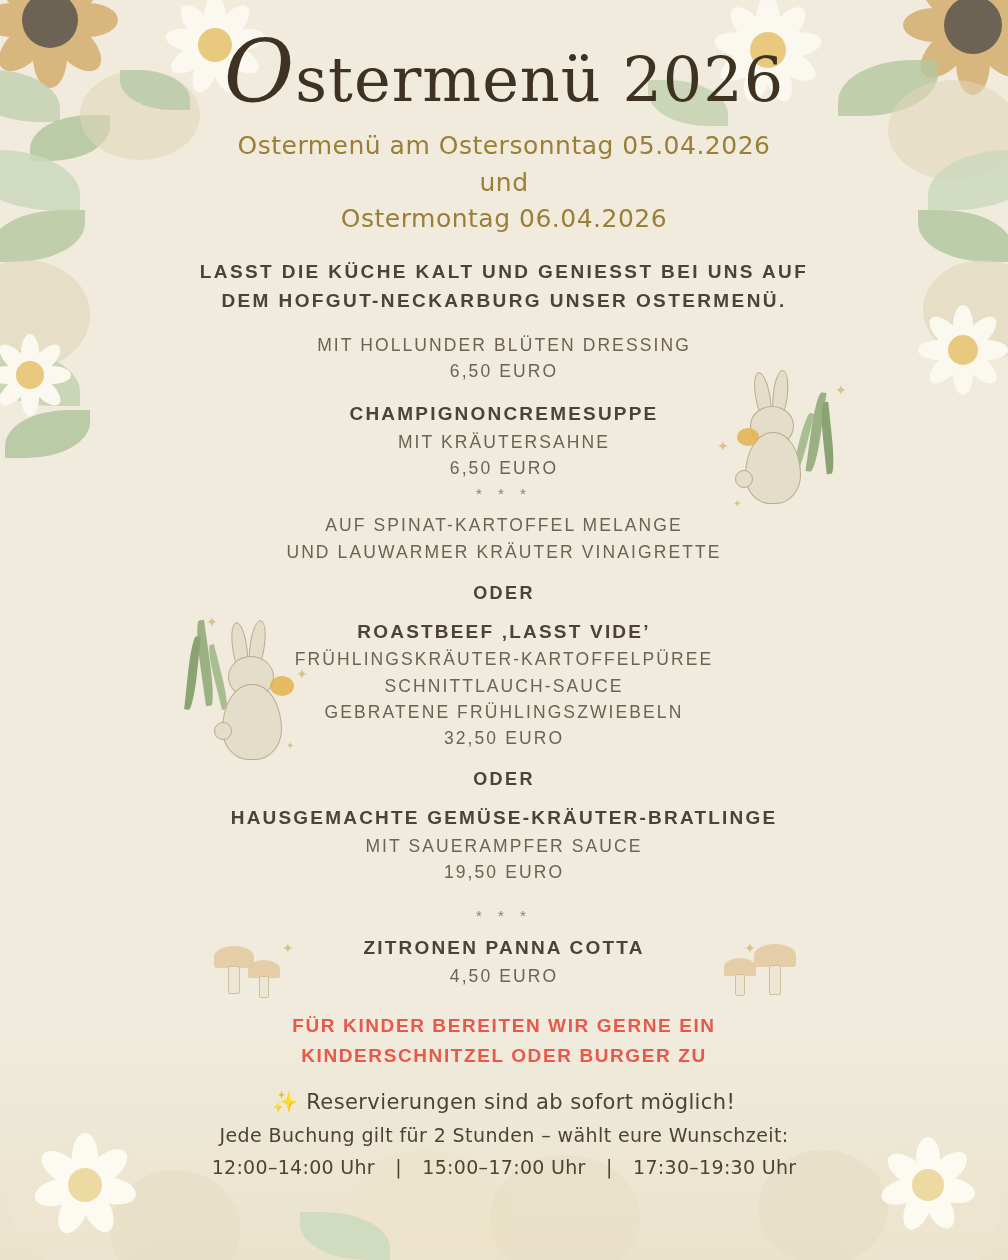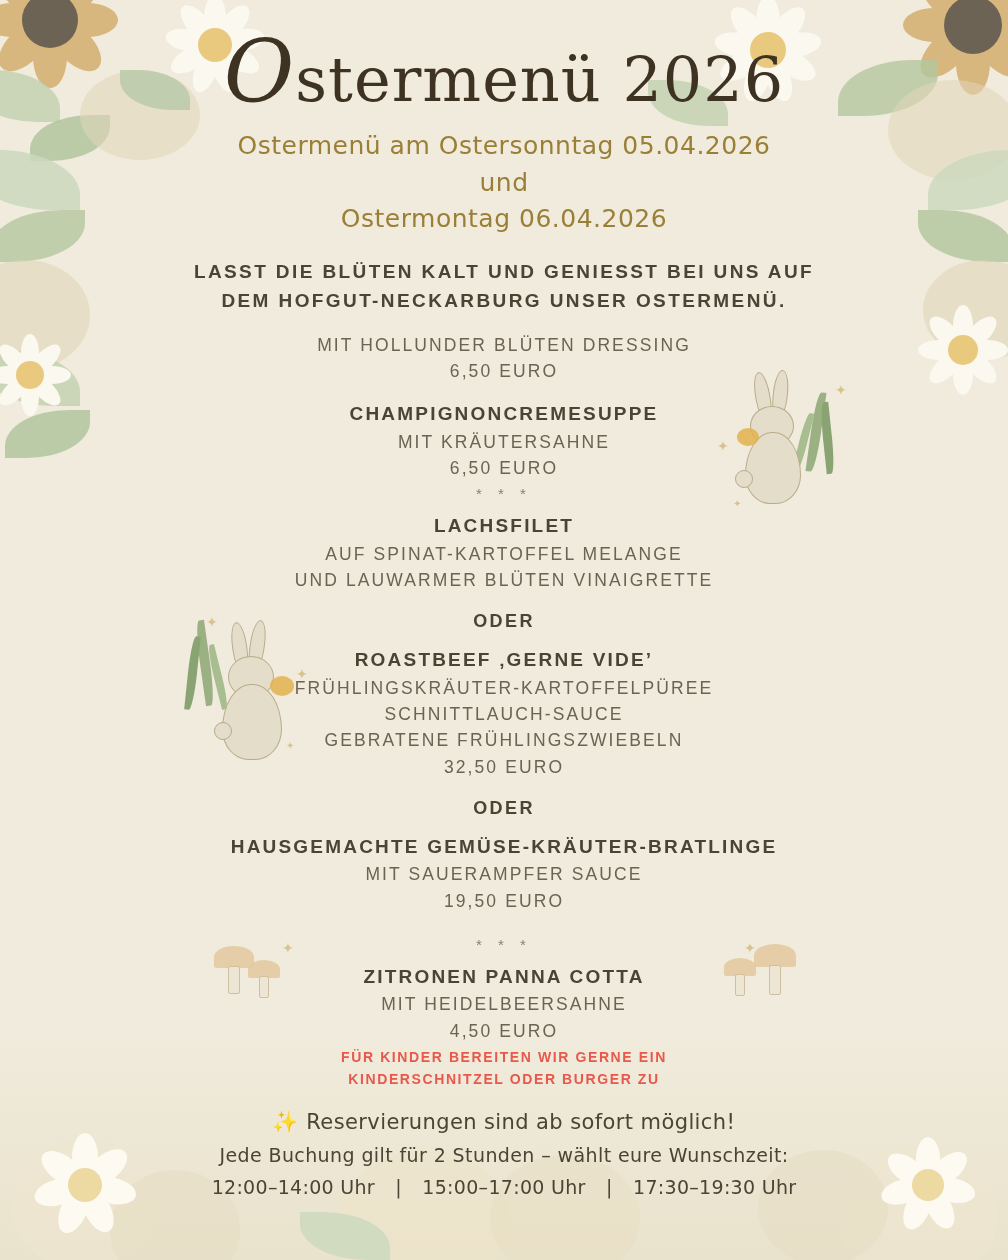--- a/index.html
+++ b/index.html
@@ -117,23 +117,23 @@
     margin: 4px 0 2px;
   }
   .oder {
     color: #4c4335;
     font-size: 18px;
     letter-spacing: 2.4px;
     font-weight: 700;
     margin: 18px 0 14px;
   }
   .kids {
-    margin-top: 3px;
+    margin-top: 22px;
     color: #e8584b;
-    font-size: 14px;
+    font-size: 19px;
     font-weight: 700;
     letter-spacing: 1.6px;
     line-height: 1.55;
   }
   .reserve {
     margin-top: 16px;
     color: #4c4335;
     font-size: 21px;
     letter-spacing: .4px;
     line-height: 1.6;
@@ -395,66 +395,64 @@
       <span class="first">O</span><span>stermenü 2026</span>
     </h1>
 
     <div class="subtitle">
       <div>Ostermenü am Ostersonntag 05.04.2026</div>
       <div>und</div>
       <div>Ostermontag 06.04.2026</div>
     </div>
 
     <div class="intro">
-      <div>LASST DIE BLÜTEN KALT UND GENIESST BEI UNS AUF</div>
+      <div>LASST DIE KÜCHE KALT UND GENIESST BEI UNS AUF</div>
       <div>DEM HOFGUT-NECKARBURG UNSER OSTERMENÜ.</div>
     </div>
 
     <div class="course">
       <div class="desc">MIT HOLLUNDER BLÜTEN DRESSING</div>
       <div class="price">6,50 EURO</div>
     </div>
 
     <div class="course">
       <div class="dish">CHAMPIGNONCREMESUPPE</div>
       <div class="desc">MIT KRÄUTERSAHNE</div>
       <div class="price">6,50 EURO</div>
     </div>
 
     <div class="sep">* * *</div>
 
     <div class="course tight">
-      <div class="dish">LACHSFILET</div>
       <div class="desc">AUF SPINAT-KARTOFFEL MELANGE</div>
-      <div class="desc">UND LAUWARMER BLÜTEN VINAIGRETTE</div>
+      <div class="desc">UND LAUWARMER KRÄUTER VINAIGRETTE</div>
     </div>
 
     <div class="oder">ODER</div>
 
     <div class="course tight">
-      <div class="dish">ROASTBEEF ‚GERNE VIDE’</div>
+      <div class="dish">ROASTBEEF ‚LASST VIDE’</div>
       <div class="desc">FRÜHLINGSKRÄUTER-KARTOFFELPÜREE</div>
       <div class="desc">SCHNITTLAUCH-SAUCE</div>
       <div class="desc">GEBRATENE FRÜHLINGSZWIEBELN</div>
       <div class="price">32,50 EURO</div>
     </div>
 
     <div class="oder">ODER</div>
 
     <div class="course tight">
       <div class="dish">HAUSGEMACHTE GEMÜSE-KRÄUTER-BRATLINGE</div>
       <div class="desc">MIT SAUERAMPFER SAUCE</div>
       <div class="price">19,50 EURO</div>
     </div>
 
     <div class="sep" style="margin-top:22px;">* * *</div>
 
     <div class="course tight">
       <div class="dish">ZITRONEN PANNA COTTA</div>
-      <div class="desc">MIT HEIDELBEERSAHNE</div>
       <div class="price">4,50 EURO</div>
     </div>
 
     <div class="kids">
       <div>FÜR KINDER BEREITEN WIR GERNE EIN</div>
       <div>KINDERSCHNITZEL ODER BURGER ZU</div>
     </div>
 
     <div class="reserve">
       <div>

